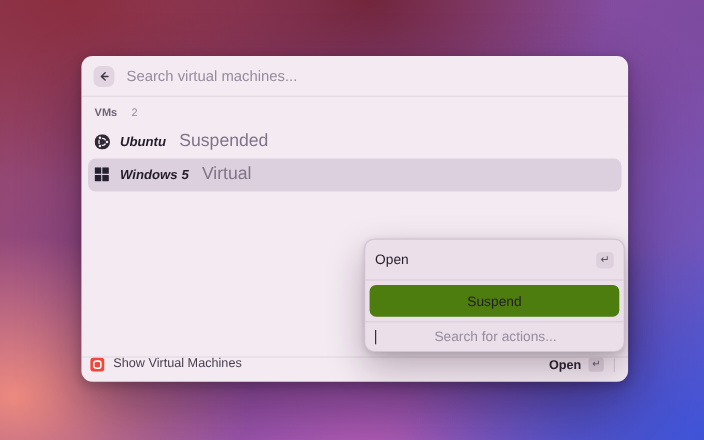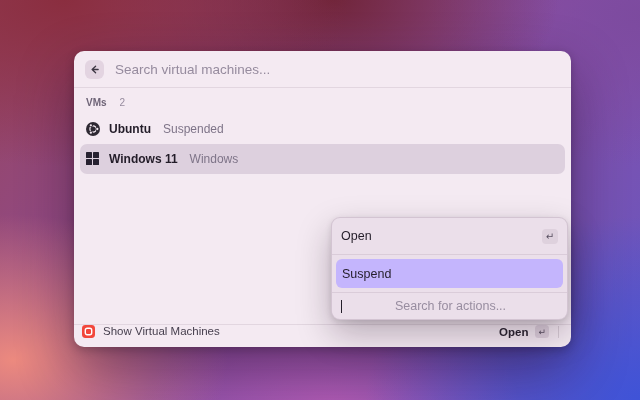--- a/index.html
+++ b/index.html
@@ -47,39 +47,39 @@
     display:flex; gap:13px; padding:5px 6px 6px;
     font-size:10px; font-weight:700; color:#6e6477;
   }
   .section-count { font-weight:400; color:#978c9f; }
   .vm-row {
     height:30px; display:flex; align-items:center; gap:9px;
     padding:0 6px; border-radius:7px; margin-top:0;
   }
   .vm-row.selected { background:#ddd0de; }
   .vm-icon { width:14px; height:14px; flex:0 0 14px; display:flex; }
-  .vm-name { font-size:12px; font-weight:700; color:#231d29; }
-  .vm-status { font-size:12px; color:#7e7488; margin-left:3px; }
+  .vm-name { font-size:12px; font-weight:700; color:#231d29;font-style:italic; }
+  .vm-status { font-size:16px; color:#7e7488; margin-left:3px; }
 
   
   .popup {
     position:absolute; left:257px; top:166px; width:237px; height:103px;
     background:#ebdfea; border:1px solid rgba(88,56,88,0.16); border-radius:9px;
     box-shadow:0 14px 34px rgba(30,8,30,0.28), 0 2px 6px rgba(0,0,0,0.12);
     display:flex; flex-direction:column; overflow:hidden;
   }
   .popup-row-open {
     height:36px; flex:0 0 36px; display:flex; align-items:center;
     justify-content:space-between; padding:0 9px;
   }
   .popup-label { font-size:12.5px; color:#241e2a; }
   .popup-divider { height:1px; background:rgba(70,40,70,0.10); flex:0 0 1px; }
   .popup-row-suspend {
-    margin:4px; height:29px; flex:0 0 29px; border-radius:6px; background:#c4b5fd;
-    display:flex; align-items:center; padding:0 6px;
+    margin:4px; height:29px; flex:0 0 29px; border-radius:6px; background:#4d7c0f;
+    display:flex; align-items:center; padding:0 18px;justify-content:center;
   }
   .popup-search { flex:1; display:flex; align-items:center; padding:0 9px; }
   .caret { width:1px; height:13px; background:#241e2a; margin-right:1px; }
   .popup-search input {
     flex:1; border:none; outline:none; background:transparent;
     font:12.5px "Liberation Sans","DejaVu Sans",sans-serif; color:#241e2a;text-align:center;
   }
   .popup-search input::placeholder { color:#988da0; opacity:1; }
 
   
@@ -146,22 +146,22 @@
 
       <div class="vm-row selected">
         <span class="vm-icon">
           <svg width="13" height="13" viewBox="0 0 13 13">
             <rect x="0" y="0" width="6" height="6" rx="0.6" fill="#262130"></rect>
             <rect x="7" y="0" width="6" height="6" rx="0.6" fill="#262130"></rect>
             <rect x="0" y="7" width="6" height="6" rx="0.6" fill="#262130"></rect>
             <rect x="7" y="7" width="6" height="6" rx="0.6" fill="#262130"></rect>
           </svg>
         </span>
-        <span class="vm-name">Windows 11</span>
-        <span class="vm-status">Windows</span>
+        <span class="vm-name">Windows 5</span>
+        <span class="vm-status">Virtual</span>
       </div>
     </div>
 
     <div class="popup">
       <div class="popup-row-open">
         <span class="popup-label">Open</span>
         <span class="keycap lg">↵</span>
       </div>
       <div class="popup-divider"></div>
       <div class="popup-row-suspend">

